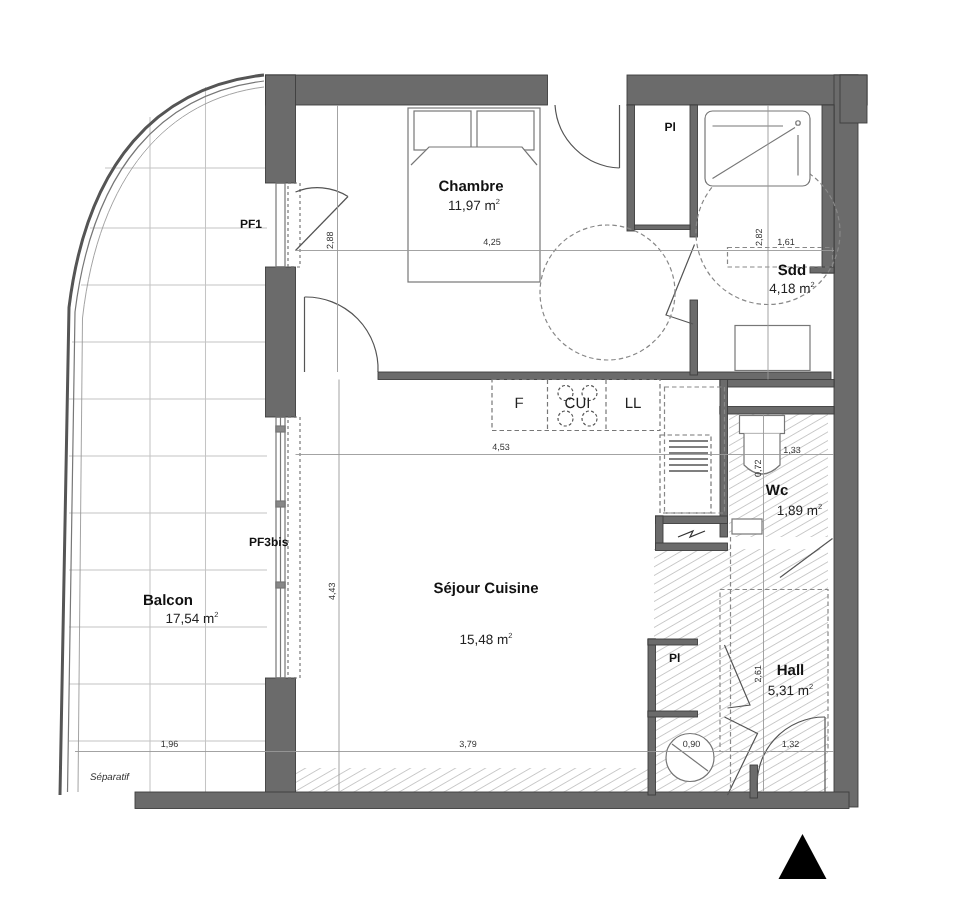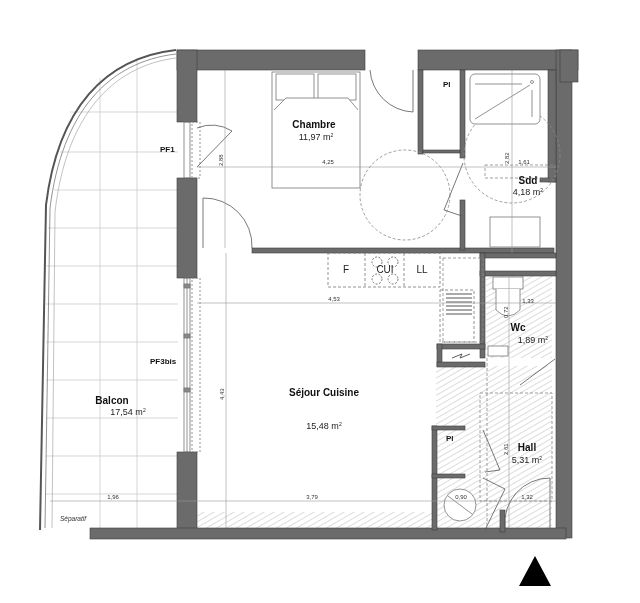--- a/index.html
+++ b/index.html
@@ -207,21 +207,21 @@
 <div class="lbl room-name" style="left:324px; top:388px;">Séjour Cuisine</div>
 <div class="lbl room-area" style="left:324px; top:422px;"><span>15,48 m</span><sup>2</sup></div>
 
 <div class="lbl room-name" style="left:527px; top:443px;">Hall</div>
 <div class="lbl room-area" style="left:527px; top:456px;"><span>5,31 m</span><sup>2</sup></div>
 
 <div class="lbl room-name" style="left:112px; top:396px;">Balcon</div>
 <div class="lbl room-area" style="left:128px; top:408px;"><span>17,54 m</span><sup>2</sup></div>
 
 <div class="lbl tag" style="left:160px; top:146px;">PF1</div>
-<div class="lbl tag" style="left:150px; top:358px;">PF3bis</div>
+<div class="lbl tag" style="left:166px; top:358px;">PF3bis</div>
 
 <div class="lbl tag" style="left:443px; top:81px;">Pl</div>
 <div class="lbl tag" style="left:446px; top:435px;">Pl</div>
 
 <div class="lbl kit" style="left:346px; top:265px;">F</div>
 <div class="lbl kit" style="left:385px; top:265px;">CUI</div>
 <div class="lbl kit" style="left:422px; top:265px;">LL</div>
 
 <div class="lbl dim" style="left:328px; top:159px;">4,25</div>
 <div class="lbl dimv" style="left:218px; top:166px;">2,88</div>

